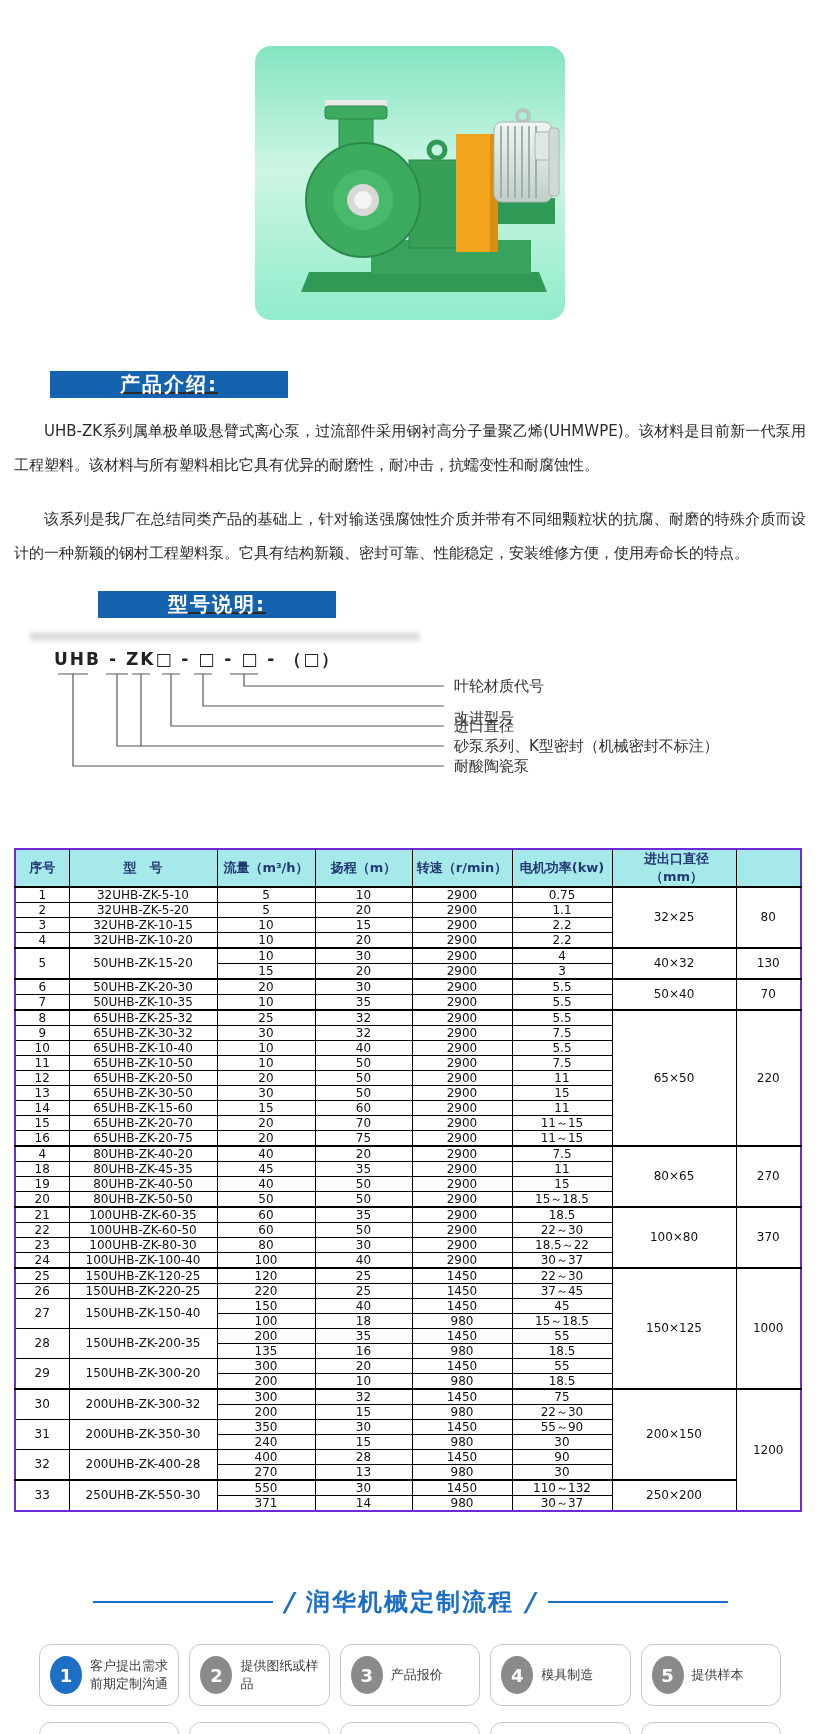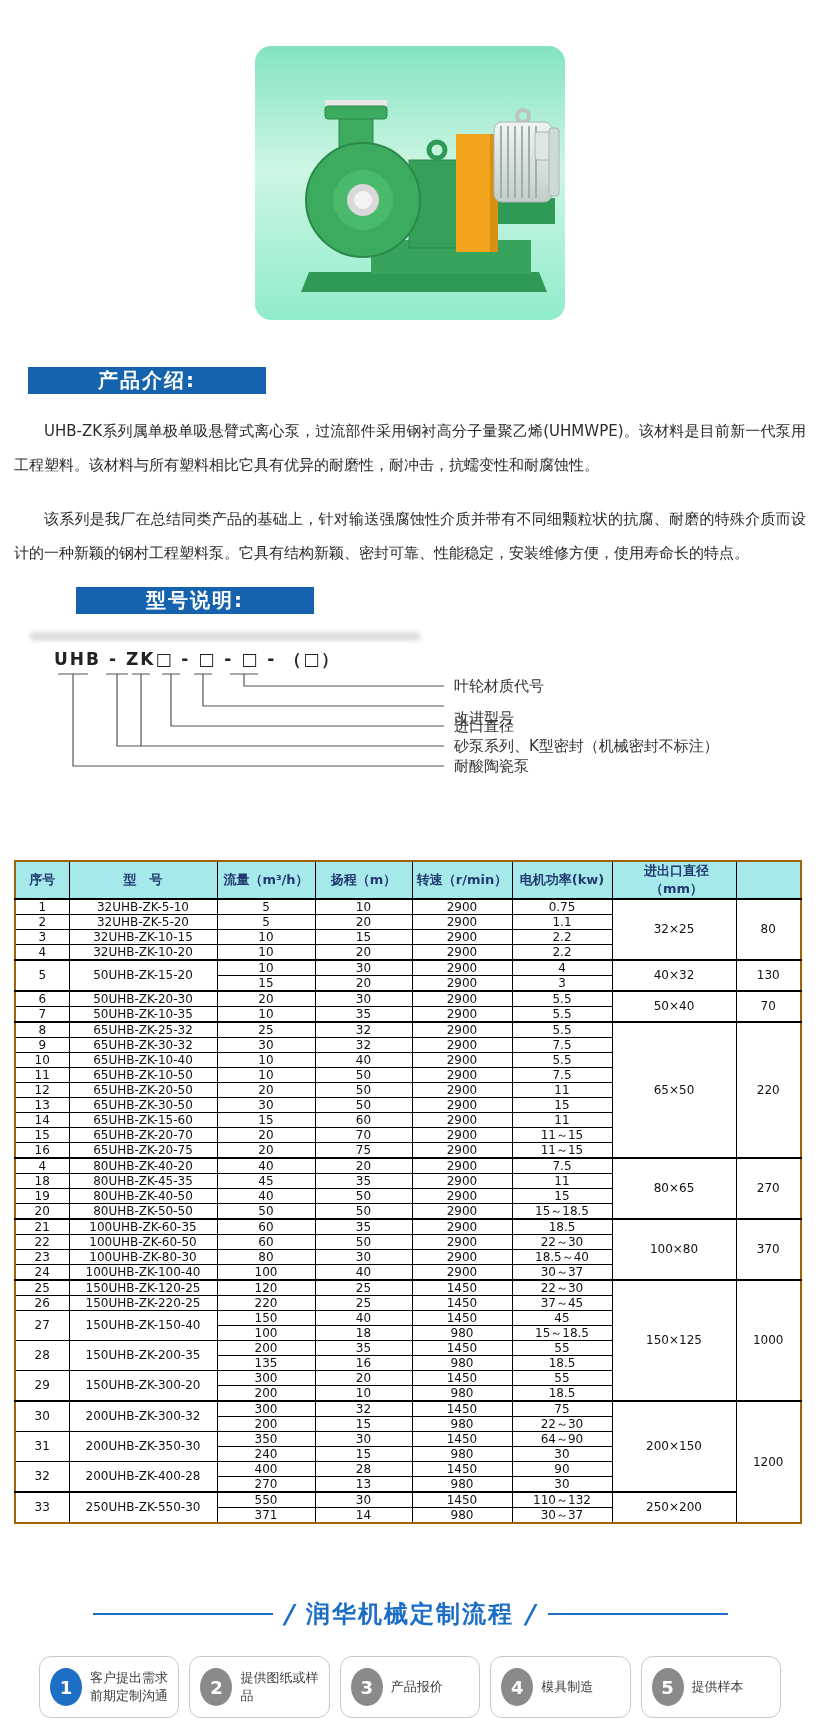--- a/index.html
+++ b/index.html
@@ -1,41 +1,41 @@
 <!DOCTYPE html>
 <html><head>
 <meta charset="utf-8">
 <style>
   html,body{margin:0;padding:0;background:#fff;}
   .page{width:820px;height:1734px;background:#fff;overflow:hidden;position:relative;
         font-family:"DejaVu Sans",sans-serif;color:#2b2b2b;}
   
   .hero{width:318px;height:282px;margin:42px auto 0 auto;}
   
-  .sec-header{display:flex;align-items:center;height:36px;margin-left:0;}
+  .sec-header{display:flex;align-items:flex-end;height:36px;margin-left:22px;text-decoration:underline;}
   .sec-header .bar1{width:12px;background:#1563ae;margin-right:5px;}
   .sec-header .bar2{width:7px;background:#1563ae;margin-right:4px;}
   .sec-header .hbox{width:238px;background:#1563ae;color:#fff;font-size:20px;font-weight:bold;
                     display:flex;align-items:center;justify-content:center;letter-spacing:2px;}
   
   .para{width:792px;margin:0 auto;font-size:15px;line-height:34px;color:#2b2b2b;
         text-indent:2em;text-align:justify;}
   .p1{margin-top:16px;}
   .p2{margin-top:20px;}
   
   .diagram{position:relative;height:152px;margin:8px 0 0 14px;width:792px;}
   .blur-strip{position:absolute;top:6px;left:16px;width:390px;height:9px;background:#cccccc;
               filter:blur(2px);opacity:.65;border-radius:2px;}
   .model-code{position:absolute;top:22px;left:40px;font-size:17px;font-weight:bold;color:#222;
               letter-spacing:2px;white-space:nowrap;}
   .diag-svg{position:absolute;top:0;left:0;}
   .diag-label{position:absolute;left:440px;font-size:15px;color:#333;white-space:nowrap;line-height:16px;}
   
-  .ptable{border-collapse:collapse;table-layout:fixed;width:786px;margin:32px 0 0 14px;
-          border:2px solid #a16207;}
+  .ptable{border-collapse:collapse;table-layout:fixed;width:786px;margin:20px 0 0 14px;
+          border:2px solid #6d28d9;}
   .ptable th{background:#a5e9ea;color:#233a73;font-size:13px;font-weight:bold;
              border:1px solid #000;border-bottom:2px solid #000;height:26px;padding:0;text-align:center;}
   .ptable th.th-dia{text-align:center;padding-left:5px;}
   .ptable td{border:1px solid #000;font-size:12px;color:#111;text-align:center;
              height:14px;line-height:13px;padding:0;overflow:hidden;}
   .ptable tr.group-start td{border-top:2px solid #000;}
   
   .proc-title{display:flex;align-items:center;justify-content:center;margin-top:74px;gap:12px;}
   .proc-line{width:180px;height:2px;background:#1b6ec5;}
   .proc-slash{color:#1b6ec5;font-size:26px;font-weight:bold;transform:skewX(-12deg);line-height:26px;}
@@ -348,21 +348,21 @@
           <td>50</td>
           <td>2900</td>
           <td>22～30</td>
         </tr>
         <tr>
           <td>23</td>
           <td>100UHB-ZK-80-30</td>
           <td>80</td>
           <td>30</td>
           <td>2900</td>
-          <td>18.5～40</td>
+          <td>18.5～22</td>
         </tr>
         <tr>
           <td>24</td>
           <td>100UHB-ZK-100-40</td>
           <td>100</td>
           <td>40</td>
           <td>2900</td>
           <td>30～37</td>
         </tr>
         <tr class="group-start">
@@ -440,21 +440,21 @@
           <td>15</td>
           <td>980</td>
           <td>22～30</td>
         </tr>
         <tr>
           <td rowspan="2">31</td>
           <td rowspan="2">200UHB-ZK-350-30</td>
           <td>350</td>
           <td>30</td>
           <td>1450</td>
-          <td>64～90</td>
+          <td>55～90</td>
         </tr>
         <tr>
           <td>240</td>
           <td>15</td>
           <td>980</td>
           <td>30</td>
         </tr>
         <tr>
           <td rowspan="2">32</td>
           <td rowspan="2">200UHB-ZK-400-28</td>

